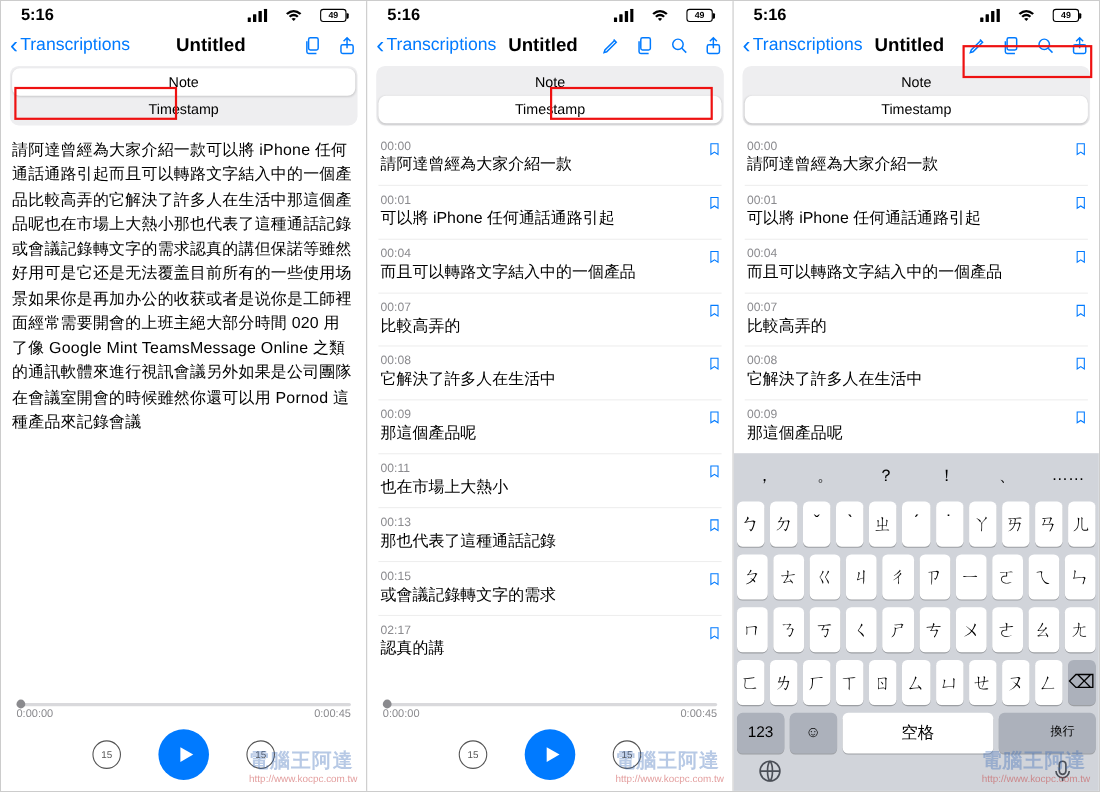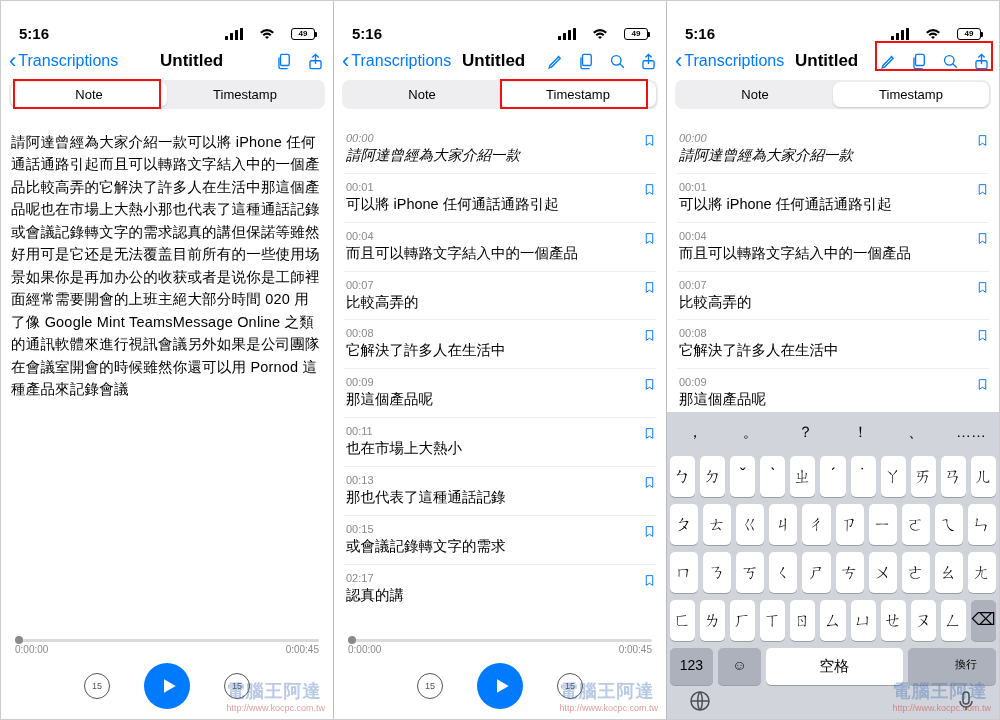--- a/index.html
+++ b/index.html
@@ -1,38 +1,38 @@
 <!DOCTYPE html>
 <html><head>
 <meta charset="utf-8">
 <style>
   * { box-sizing: border-box; margin: 0; padding: 0; }
   body { font-family: -apple-system, "Helvetica Neue", Arial, sans-serif; background: #fff; }
   .wrap { display: flex; width: 1000px; height: 720px; border: 1px solid #ccc; }
   .phone { flex: 1; border-right: 1px solid #bbb; display: flex; flex-direction: column; background: #fff; position: relative; overflow: hidden; }
   .phone:last-child { border-right: none; }
-  .status-bar { display: flex; justify-content: space-between; align-items: center; padding: 24px 18px 4px; font-size: 15px; font-weight: 600; }
+  .status-bar { display: flex; justify-content: space-between; align-items: center; padding: 4px 18px 4px; font-size: 15px; font-weight: 600; }
   .status-right { display: flex; align-items: center; gap: 16px; }
   .status-right svg { display: block; }
   .battery { display: inline-flex; align-items: center; justify-content: center; width: 24px; height: 12px; border: 1px solid #000; border-radius: 3px; position: relative; font-size: 8px; font-weight: 700; }
   .battery::after { content: ""; position: absolute; right: -3px; top: 3px; width: 2px; height: 5px; background: #000; border-radius: 0 1px 1px 0; }
   .nav { display: flex; align-items: center; padding: 4px 8px 6px; gap: 4px; }
   .back { display: flex; align-items: center; color: #007aff; font-size: 16px; gap: 2px; }
   .chev { font-size: 22px; line-height: 1; font-weight: 300; }
   .title { flex: 1; text-align: center; font-size: 17px; font-weight: 600; color: #000; margin-left: -10px; }
   .nav-icons { display: flex; gap: 12px; color: #007aff; }
   .nav-icons svg { width: 19px; height: 19px; }
-  .seg { display: flex; margin: 2px 8px 16px; background: #eeeef0; border-radius: 8px; padding: 2px; }
+  .seg { display: flex; margin: 2px 8px 6px; background: #eeeef0; border-radius: 8px; padding: 2px; flex-direction: column; }
   .seg-item { flex: 1; text-align: center; padding: 5px 0; font-size: 13px; color: #000; border-radius: 7px; }
   .seg-item.active { background: #fff; box-shadow: 0 1px 2px rgba(0,0,0,0.15); font-weight: 500; }
   .content { flex: 1; overflow: hidden; position: relative; }
   .note-text { padding: 6px 10px; font-size: 14.5px; line-height: 1.55; color: #000; letter-spacing: 0.2px; }
   .ts-list { padding: 0 10px; }
   .ts-item { border-top: 1px solid #eee; padding: 7px 2px 8px; position: relative; }
-  .ts-item:first-child { border-top: none; font-style: italic; }
+  .ts-item:first-child { border-top: none; }
   .ts-time { font-size: 11px; color: #8a8a8e; margin-bottom: 2px; }
   .ts-text { font-size: 14.5px; color: #000; line-height: 1.3; }
   .bm { position: absolute; right: 0; top: 8px; color: #007aff; }
   .player { padding: 6px 14px 10px; }
   .track { height: 3px; background: #d9d9dc; border-radius: 2px; position: relative; margin-bottom: 2px; }
   .knob { position: absolute; left: 0; top: -3px; width: 8px; height: 8px; background: #8a8a8e; border-radius: 50%; }
   .times { display: flex; justify-content: space-between; font-size: 10px; color: #8a8a8e; margin-bottom: 8px; }
   .controls { display: flex; justify-content: center; align-items: center; gap: 34px; }
   .play { width: 46px; height: 46px; border-radius: 50%; background: #007aff; display: flex; align-items: center; justify-content: center; }
   .play svg { fill: #fff; width: 20px; height: 20px; margin-left: 3px; }

